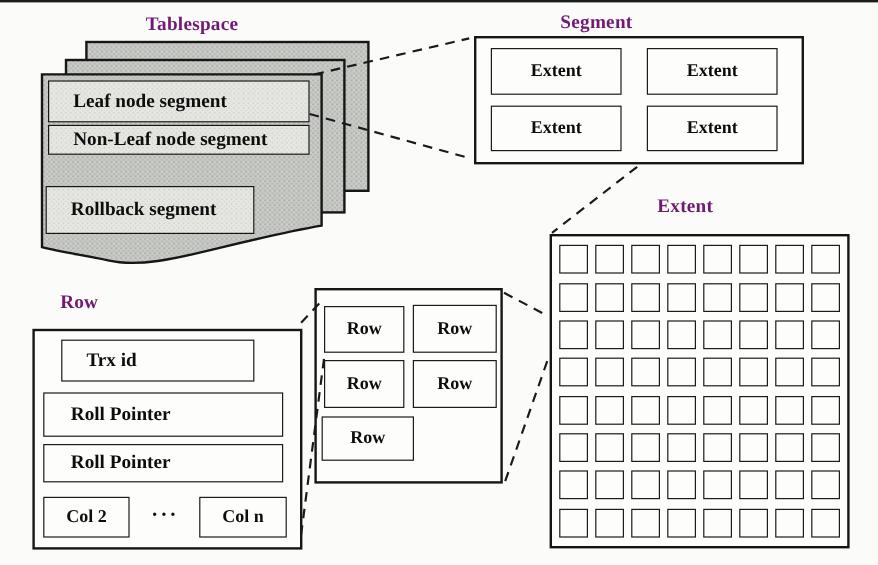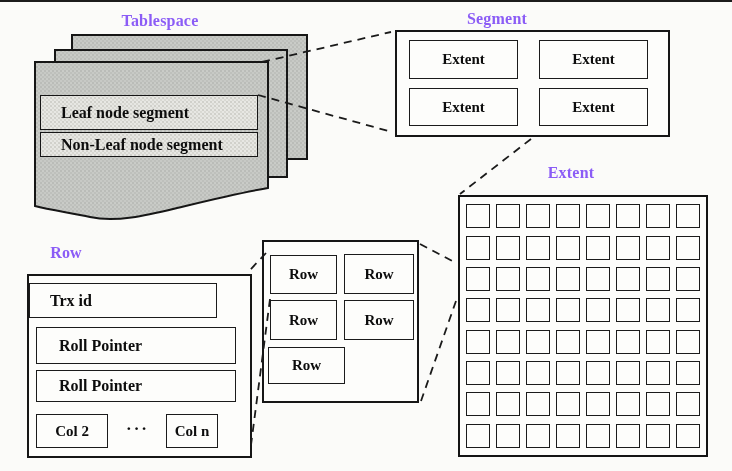--- a/index.html
+++ b/index.html
@@ -11,33 +11,32 @@
     font-family:"Liberation Serif","DejaVu Serif",serif;
     color:#0d0d0d;
     border-top:2px solid #1c1c1c;
     box-sizing:border-box;
   }
   .abs{position:absolute;box-sizing:border-box;}
   .svg-layer{position:absolute;left:0;top:0;pointer-events:none;}
   .title{
     position:absolute;text-align:center;
     font-size:16px;font-weight:600;letter-spacing:.2px;
-    color:#8b5cf6;white-space:nowrap;
+    color:#701a75;white-space:nowrap;
   }
   .box{border:2px solid #161616;background:#fdfdfb;}
   .innerbox{border:1.7px solid #1b1b1b;background:#fdfdfb;}
   .stipple-light{
     background-color:#e7e7e3;
     background-image:
       radial-gradient(#d0d0ca 0.7px, transparent 0.9px),
       radial-gradient(#d8d8d2 0.7px, transparent 0.9px);
     background-size:4px 4px;
     background-position:0 0,2px 2px;
     border:1.8px solid #161616;
-    margin-top:28px;
   }
   .seg-label{
     display:flex;align-items:center;
     padding-left:20px;font-size:16px;font-weight:600;
   }
   .center-label{
     display:flex;align-items:center;justify-content:center;
     font-size:15px;font-weight:600;
   }
   .extent-grid{
@@ -74,20 +73,21 @@
     <path d="M35,60 L268,60 L268,186 C238,191 206,199 177,206 C148,213 116,221 90,215 C72,211 50,208 35,204 Z" fill="url(#stippleDark)" stroke="#161616" stroke-width="2"></path>
   </svg>
 
   <div class="title" style="left:100px;top:10px;width:120px;">Tablespace</div>
   <div class="title" style="left:447px;top:8px;width:100px;">Segment</div>
   <div class="title" style="left:521px;top:162px;width:100px;">Extent</div>
   <div class="title" style="left:36px;top:242px;width:60px;">Row</div>
 
   <div class="abs stipple-light seg-label" style="left:40px;top:65px;width:218px;height:35px;">Leaf node segment</div>
   <div class="abs stipple-light seg-label" style="left:40px;top:102px;width:218px;height:25px;">Non-Leaf node segment</div>
+  <div class="abs stipple-light seg-label" style="left:38px;top:153px;width:174px;height:40px;">Rollback segment</div>
 
   <div class="abs box" style="left:395px;top:28px;width:275px;height:107px;">
     <div class="abs innerbox center-label" style="left:12px;top:8px;width:109px;height:39px;">Extent</div>
     <div class="abs innerbox center-label" style="left:142px;top:8px;width:109px;height:39px;">Extent</div>
     <div class="abs innerbox center-label" style="left:12px;top:56px;width:109px;height:38px;">Extent</div>
     <div class="abs innerbox center-label" style="left:142px;top:56px;width:109px;height:38px;">Extent</div>
   </div>
 
   <div class="abs extent-grid" style="left:458px;top:193px;width:250px;height:262px;">
       <div class="cell"></div>
@@ -158,26 +158,26 @@
 
   <div class="abs box" style="left:262px;top:238px;width:157px;height:163px;">
     <div class="abs innerbox center-label" style="left:6px;top:13px;width:67px;height:39px;">Row</div>
     <div class="abs innerbox center-label" style="left:80px;top:12px;width:70px;height:40px;">Row</div>
     <div class="abs innerbox center-label" style="left:6px;top:58px;width:67px;height:40px;">Row</div>
     <div class="abs innerbox center-label" style="left:80px;top:58px;width:70px;height:40px;">Row</div>
     <div class="abs innerbox center-label" style="left:4px;top:105px;width:77px;height:37px;">Row</div>
   </div>
 
   <div class="abs box" style="left:27px;top:272px;width:225px;height:184px;border-width:2.5px;">
-    <div class="abs innerbox seg-label" style="left:0;top:7px;width:188px;height:35px;">Trx id</div>
+    <div class="abs innerbox seg-label" style="left:22px;top:7px;width:161px;height:35px;">Trx id</div>
     <div class="abs innerbox seg-label" style="left:7px;top:51px;width:200px;height:37px;padding-left:22px;">Roll Pointer</div>
     <div class="abs innerbox seg-label" style="left:7px;top:94px;width:200px;height:32px;padding-left:22px;">Roll Pointer</div>
     <div class="abs innerbox center-label" style="left:7px;top:138px;width:72px;height:34px;">Col 2</div>
     <div class="abs dots" style="left:86px;top:143px;width:45px;">···</div>
-    <div class="abs innerbox center-label" style="left:137px;top:138px;width:52px;height:34px;">Col n</div>
+    <div class="abs innerbox center-label" style="left:137px;top:138px;width:73px;height:34px;">Col n</div>
   </div>
 
   <svg class="svg-layer" width="732" height="471">
     <g stroke="#1a1a1a" stroke-width="1.8" stroke-dasharray="8 6" fill="none">
       <line x1="262" y1="60" x2="391" y2="30"></line>
       <line x1="258" y1="93" x2="392" y2="130"></line>
       <line x1="531" y1="137" x2="460" y2="192"></line>
       <line x1="420" y1="242" x2="456" y2="261"></line>
       <line x1="456" y1="299" x2="421" y2="399"></line>
       <line x1="266" y1="251" x2="250" y2="268"></line>

